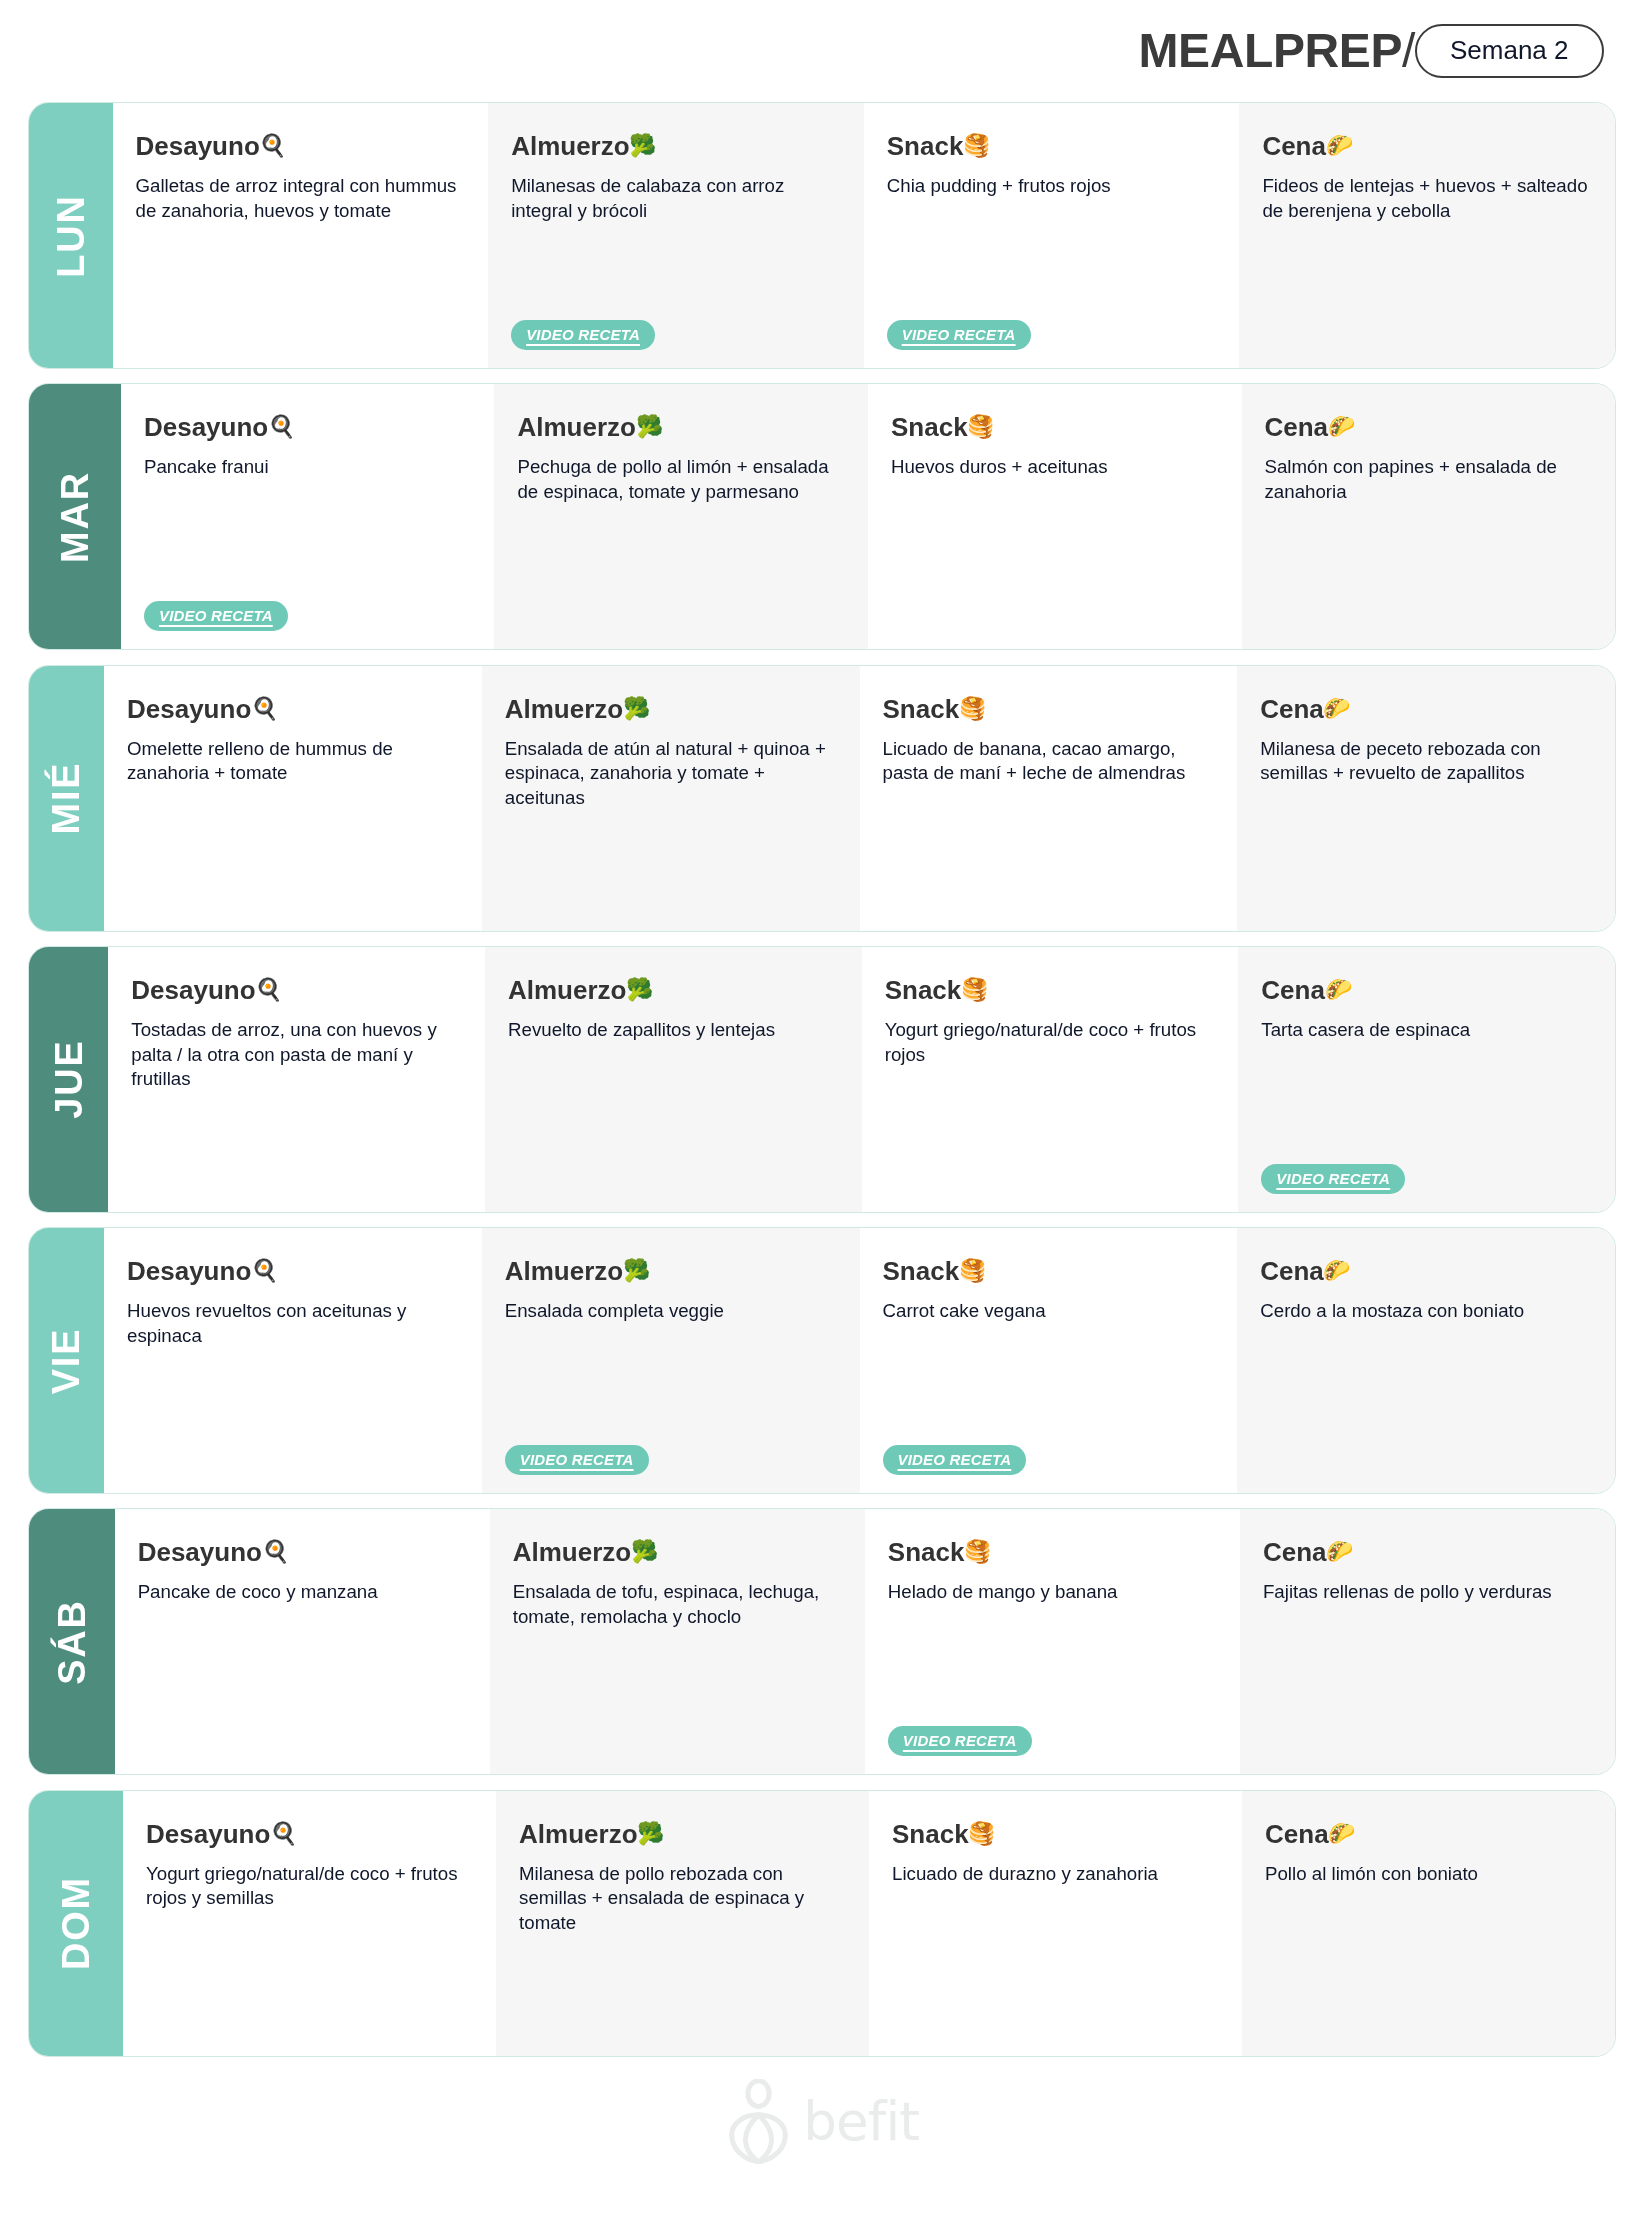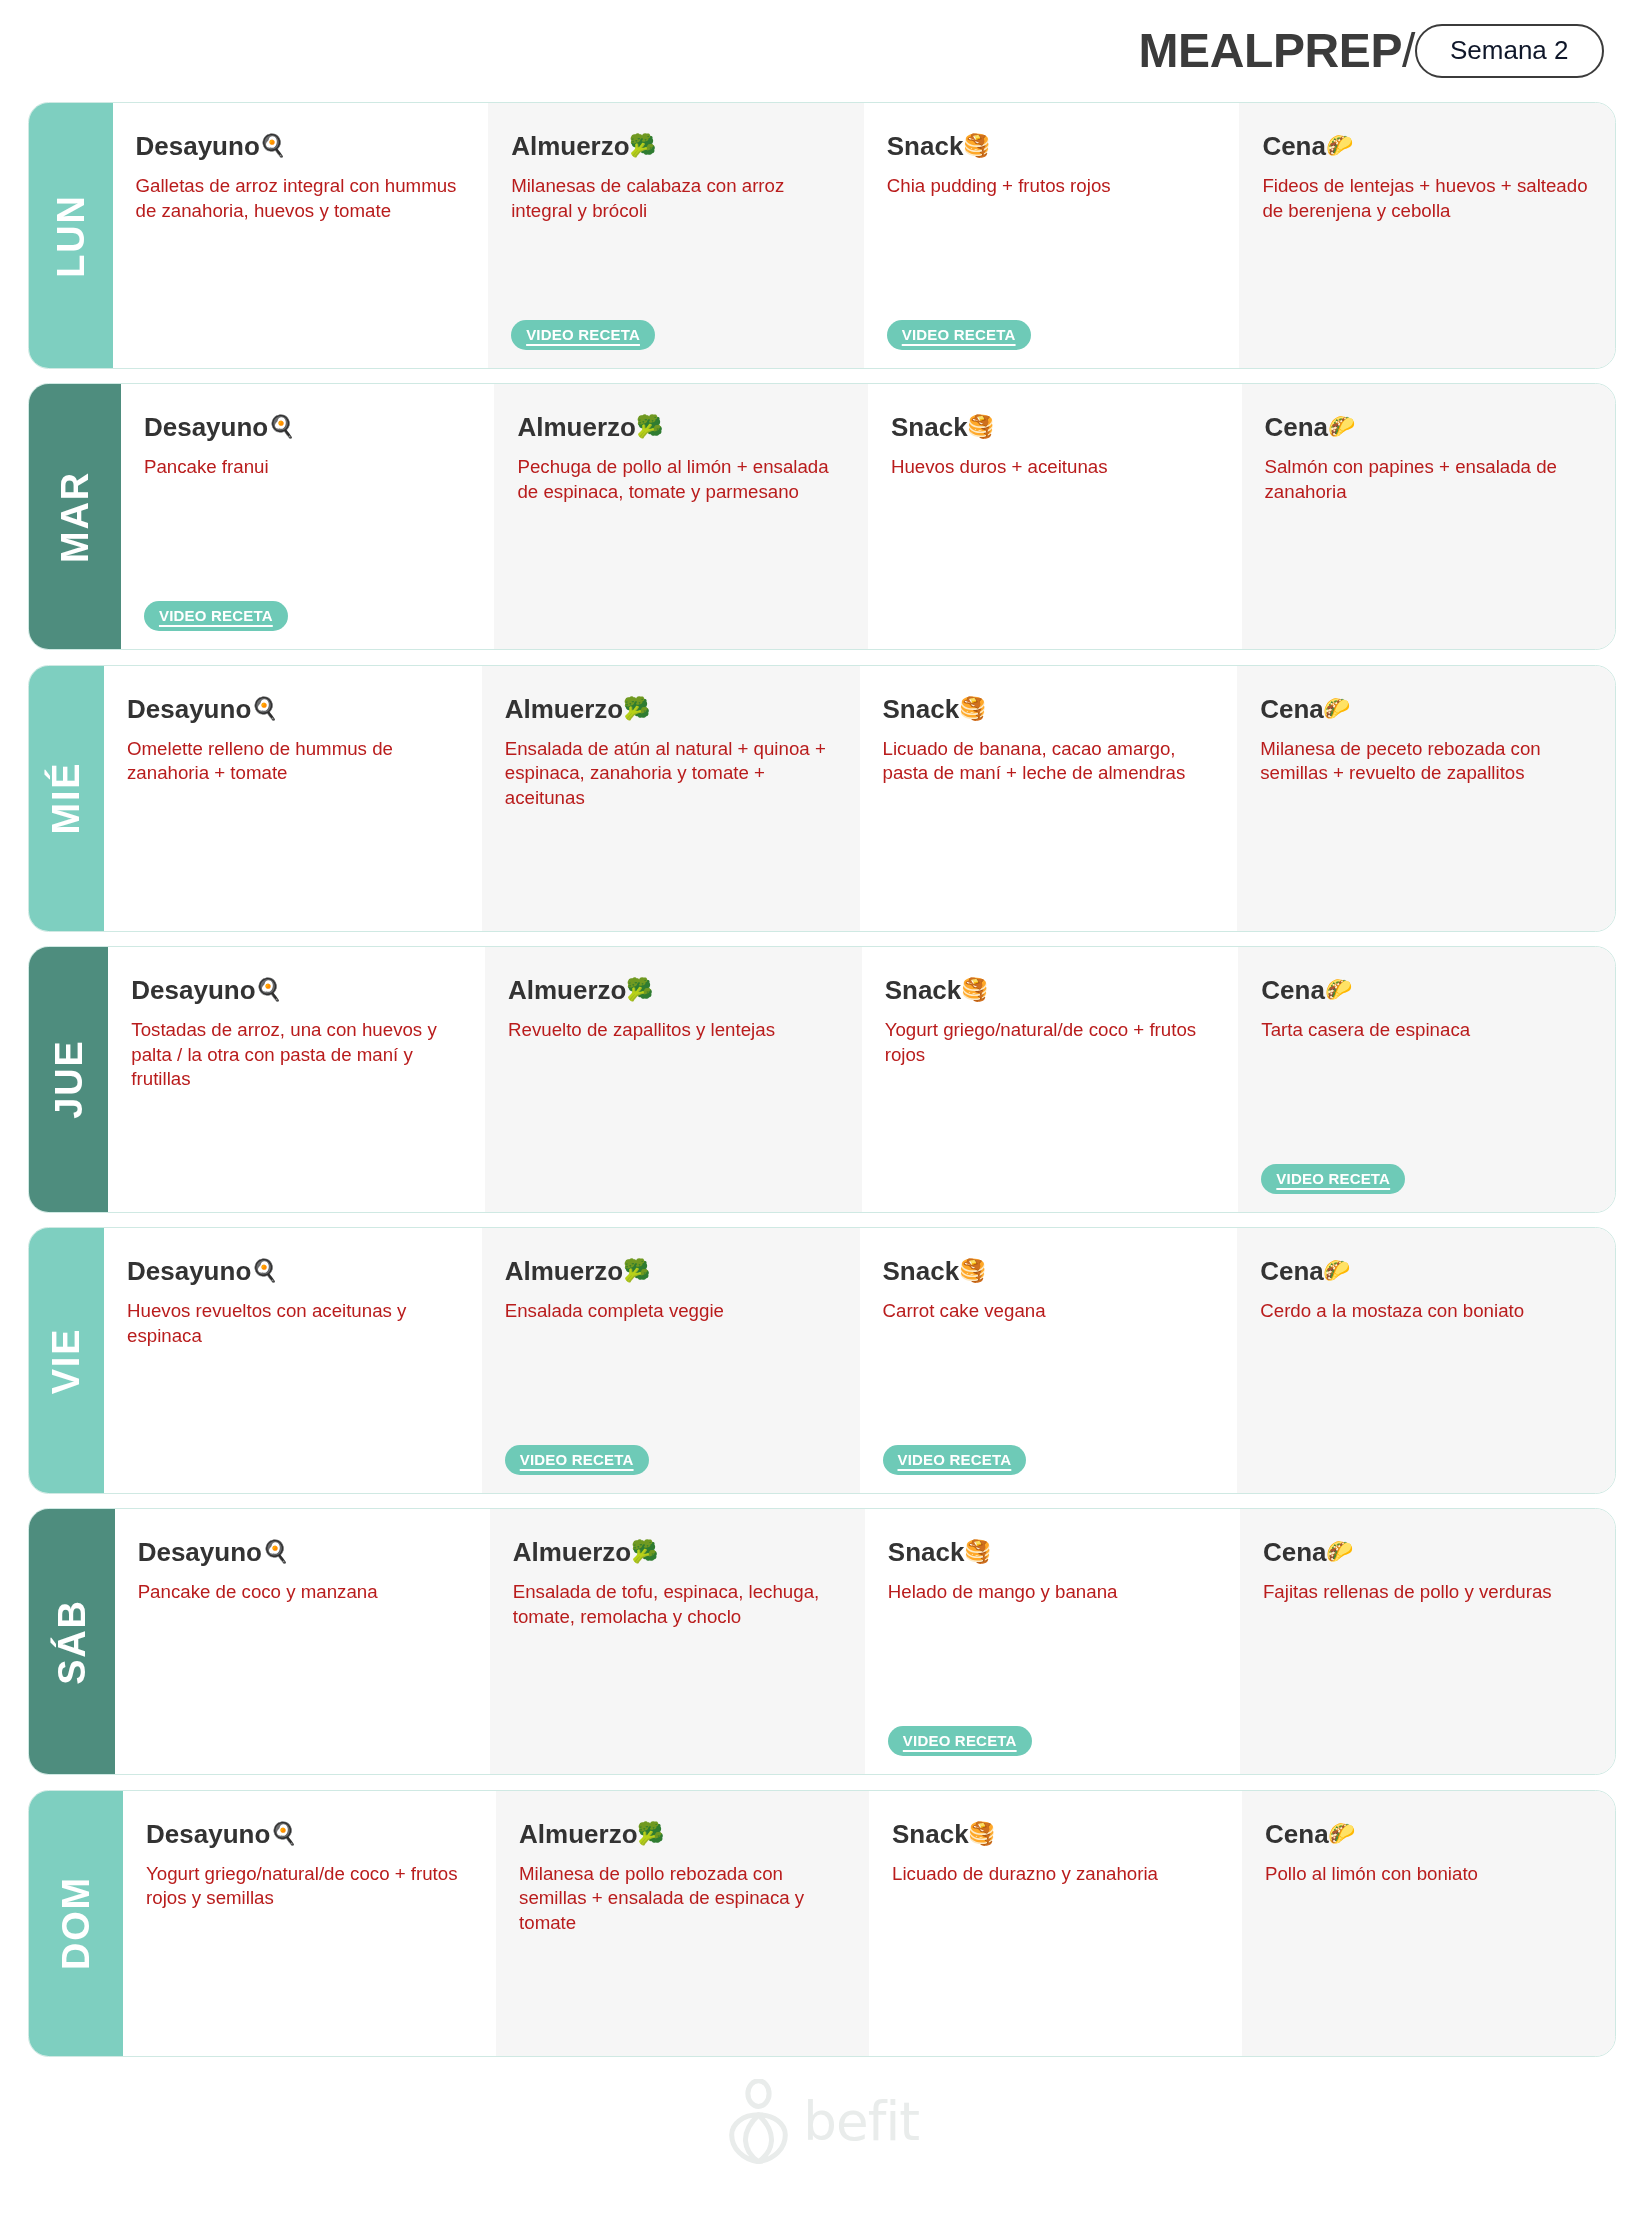--- a/index.html
+++ b/index.html
@@ -61,41 +61,41 @@
   }
   .meal.shade { background: #F6F6F6; }
   .meal-title {
     font-size: 26px; font-weight: 700; color: #333333;
     line-height: 1; margin-bottom: 15px;
     display: flex; align-items: center; gap: 0;
     white-space: nowrap;
   }
   .meal-title .emoji { font-size: 22px; line-height: 1; }
   .meal-desc {
-    font-size: 18.7px; color: #b91c1c; line-height: 1.32;
+    font-size: 18.7px; color: #0f172a; line-height: 1.32;
     font-weight: 400;
   }
   .video-btn {
     margin-top: auto;
     align-self: flex-start;
     background: #6ECAB7;
     border-radius: 18.7px;
     padding: 7.1px 15px 8px;
     color: #FFFFFF;
     font-size: 15px; font-weight: 700;
     letter-spacing: 0.2px;
     text-decoration: underline;
     text-underline-offset: 4px;
     text-decoration-thickness: 1.8px;
     line-height: 1;
     white-space: nowrap;
     cursor: pointer;
   }
   .video-btn.hidden { visibility: hidden; }
-  .vb-wrap { margin-top: auto; min-height: 41px; display: flex; align-items: flex-end; }
+  .vb-wrap { margin-top: auto; min-height: 41px; display: flex; align-items: flex-end; font-style: italic; }
 
   
   .footer {
     display: flex; align-items: center; justify-content: center;
     gap: 11.6px;
     height: 129px;
   }
   .footer svg { display: block; }
   .footer-word {
     font-size: 53px; color: #E9ECEB; font-weight: 400;

